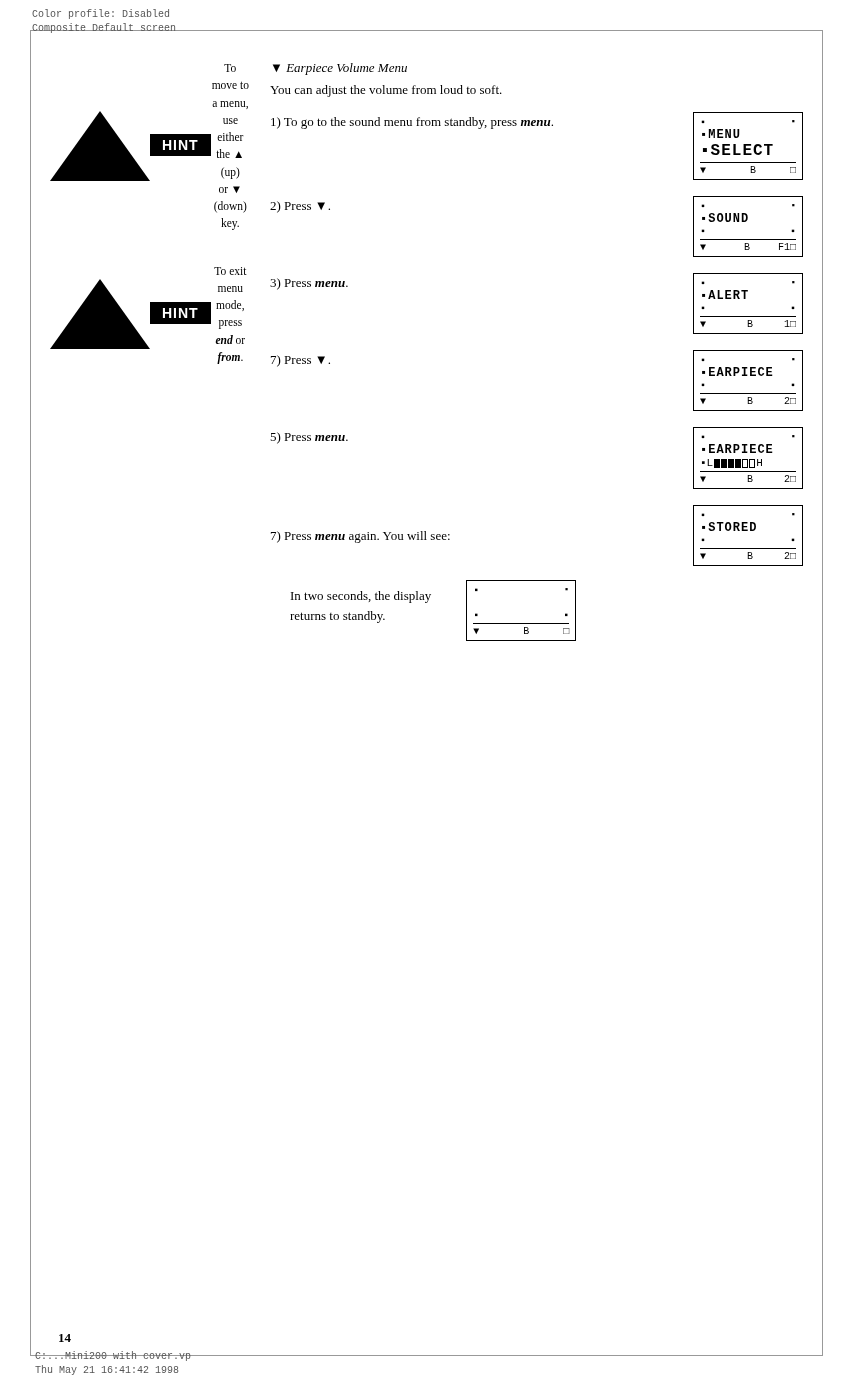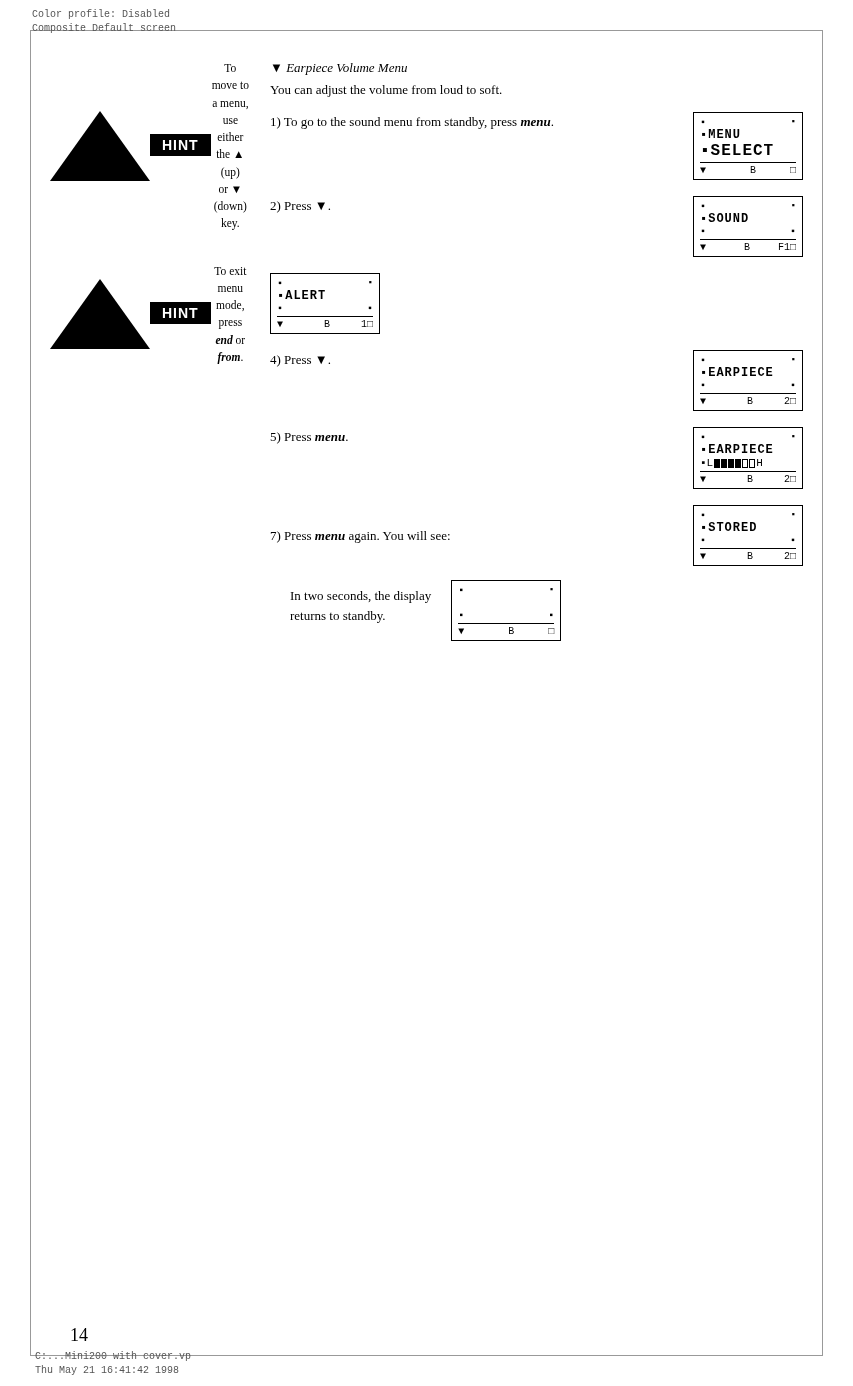--- a/index.html
+++ b/index.html
@@ -28,23 +28,23 @@
     .bottom-meta {
       position: absolute;
       bottom: 8px; left: 35px;
       font-size: 10px;
       font-family: Courier, monospace;
       color: #555;
       line-height: 1.4;
     }
     .page-number {
       position: absolute;
-      bottom: 40px; left: 70px;
-      font-size: 18px;
-      font-weight: normal;
+      bottom: 40px; left: 58px;
+      font-size: 13px;
+      font-weight: bold;
     }
     .content-area {
       position: absolute;
       top: 60px; left: 50px; right: 50px;
       display: flex;
       gap: 20px;
     }
     .left-column {
       width: 200px;
       flex-shrink: 0;
@@ -210,41 +210,44 @@
         </div>
         <div style="display:flex; justify-content:space-between; font-size:10px; border-top:1px solid #000; margin-top:2px; padding-top:2px;">
           <span>▼</span>
             <span style="margin-left:10px;">B</span>
             <span>F1□</span>
         </div>
       </div>
     </div>
 
     <div class="step">
+      <div class="step-text">
+        3) Press <b><i>menu</i></b>.
+      </div>
       <div class="lcd-frame">
         <div style="display:flex; justify-content:space-between; font-size:10px;">
           <span>▪</span>
             <span style="font-size:9px;">▪</span>
         </div>
         <div style="font-size:12px; font-weight:bold; font-family:'Courier New',monospace; letter-spacing:1px;">▪ALERT</div>
         <div style="display:flex; justify-content:space-between; font-size:10px;">
           <span>▪</span>
             <span>▪</span>
         </div>
         <div style="display:flex; justify-content:space-between; font-size:10px; border-top:1px solid #000; margin-top:2px; padding-top:2px;">
           <span>▼</span>
             <span style="margin-left:10px;">B</span>
             <span>1□</span>
         </div>
       </div>
     </div>
 
     <div class="step">
       <div class="step-text">
-        4) Press ▼.
+        7) Press ▼.
       </div>
       <div class="lcd-frame">
         <div style="display:flex; justify-content:space-between; font-size:10px;">
           <span>▪</span>
             <span style="font-size:9px;">▪</span>
         </div>
         <div style="font-size:12px; font-weight:bold; font-family:'Courier New',monospace; letter-spacing:1px;">▪EARPIECE</div>
         <div style="display:flex; justify-content:space-between; font-size:10px;">
           <span>▪</span>
             <span>▪</span>
@@ -294,21 +297,21 @@
             <span>▪</span>
         </div>
         <div style="display:flex; justify-content:space-between; font-size:10px; border-top:1px solid #000; margin-top:2px; padding-top:2px;">
           <span>▼</span>
             <span style="margin-left:10px;">B</span>
             <span>2□</span>
         </div>
       </div>
     </div>
 
-    <div style="display:flex; align-items:center; gap:20px; margin-bottom:10px; margin-left:20px;">
+    <div style="display:flex; align-items:center; gap:35px; margin-bottom:10px; margin-left:20px;">
       <div class="indent-note" style="margin-left:0;">
         In two seconds, the display<br>returns to standby.
       </div>
       <div class="lcd-frame">
         <div style="display:flex; justify-content:space-between; font-size:10px;">
           <span>▪</span>
             <span style="font-size:9px;">▪</span>
         </div>
         <div style="font-size:12px; font-family:'Courier New',monospace;">&nbsp;</div>
         <div style="display:flex; justify-content:space-between; font-size:10px;">

